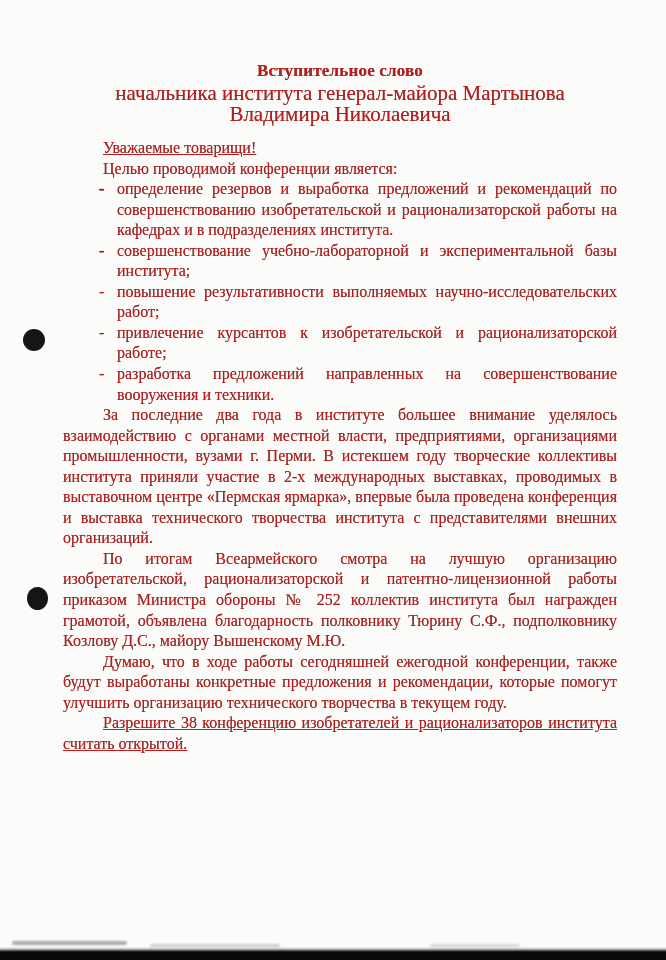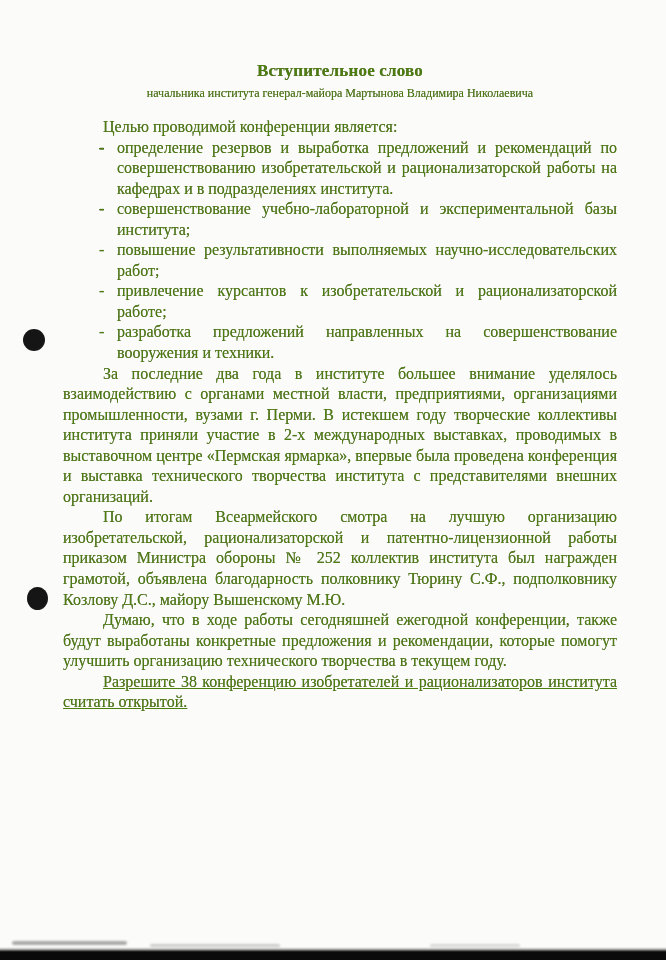--- a/index.html
+++ b/index.html
@@ -4,39 +4,39 @@
 <style>
   html, body { margin: 0; padding: 0; background: #e8e8e8; }
   .page {
     position: relative;
     width: 666px;
     height: 960px;
     margin: 0 auto;
     background: #fbfbf9;
     overflow: hidden;
     font-family: "Liberation Serif", "DejaVu Serif", serif;
-    color: #4d7c0f;
+    color: #b91c1c;
   }
   .doc {
     position: absolute;
     left: 63px;
     top: 60px;
     width: 554px;
   }
   .doc-title {
     text-align: center;
     font-weight: bold;
     font-size: 17px;
     line-height: 21px;
     letter-spacing: 0.2px;
     text-shadow: 0 0 0.4px rgba(0,0,0,0.55);
   }
   .doc-subtitle {
     text-align: center;
-    font-size: 12px;
+    font-size: 21px;
     line-height: 21px;
     margin-top: 2px;
     text-shadow: 0 0 0.4px rgba(0,0,0,0.5);
   }
   .content {
     margin-top: 13px;
     font-size: 16px;
     line-height: 20.55px;
     text-shadow: 0 0 0.4px rgba(0,0,0,0.5);
   }
@@ -101,20 +101,21 @@
 <body>
 
 <div class="page">
   <div class="hole hole-1"></div>
   <div class="hole hole-2"></div>
 
   <div class="doc">
     <div class="doc-title">Вступительное слово</div>
     <div class="doc-subtitle">начальника института генерал-майора Мартынова Владимира Николаевича</div>
     <div class="content" id="content">
+        <div class="salutation">Уважаемые товарищи!</div>
         <div class="para">Целью проводимой конференции является:</div>
         <div class="list-item"><span class="marker">-</span></div>
         <div class="list-item"><span class="marker">-</span></div>
         <div class="list-item"><span class="marker">-</span><span>определение резервов и выработка предложений и рекомендаций по совершенствованию изобретательской и рационализаторской работы на кафедрах и в подразделениях института.</span></div>
         <div class="list-item"><span class="marker">-</span></div>
         <div class="list-item"><span class="marker">-</span><span>совершенствование учебно-лабораторной и экспериментальной базы института;</span></div>
         <div class="list-item"><span class="marker">-</span><span>повышение результативности выполняемых научно-исследовательских работ;</span></div>
         <div class="list-item"><span class="marker">-</span><span>привлечение курсантов к изобретательской и рационализаторской работе;</span></div>
         <div class="list-item"><span class="marker">-</span><span>разработка предложений направленных на совершенствование вооружения и техники.</span></div>
         <div class="para">За последние два года в институте большее внимание уделялось взаимодействию с органами местной власти, предприятиями, организациями промышленности, вузами г. Перми. В истекшем году творческие коллективы института приняли участие в 2-х международных выставках, проводимых в выставочном центре «Пермская ярмарка», впервые была проведена конференция и выставка технического творчества института с представителями внешних организаций.</div>

